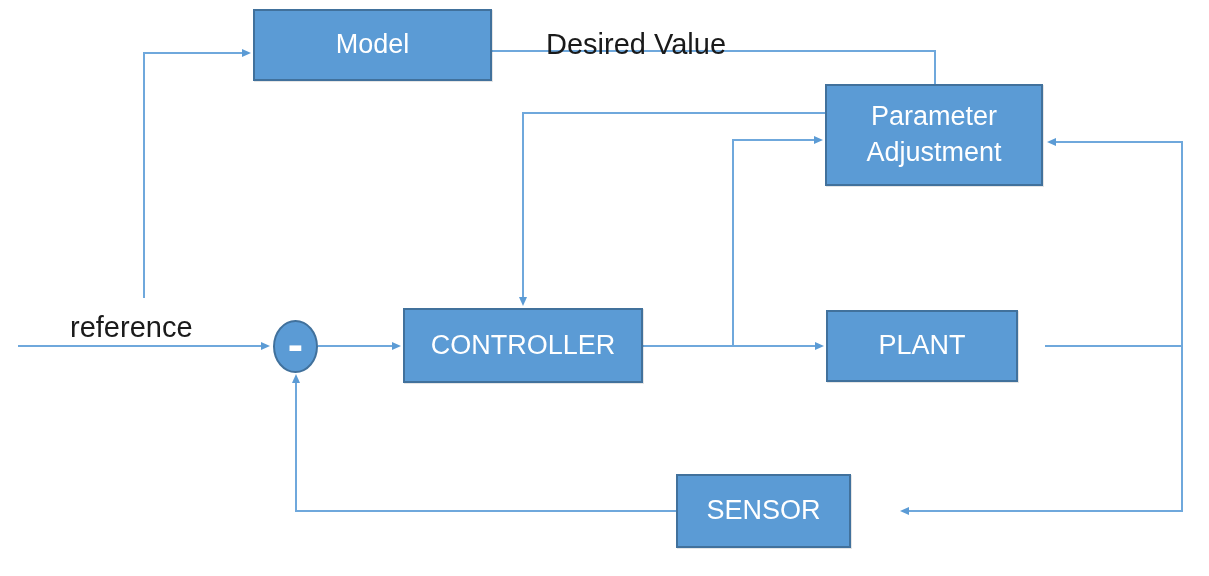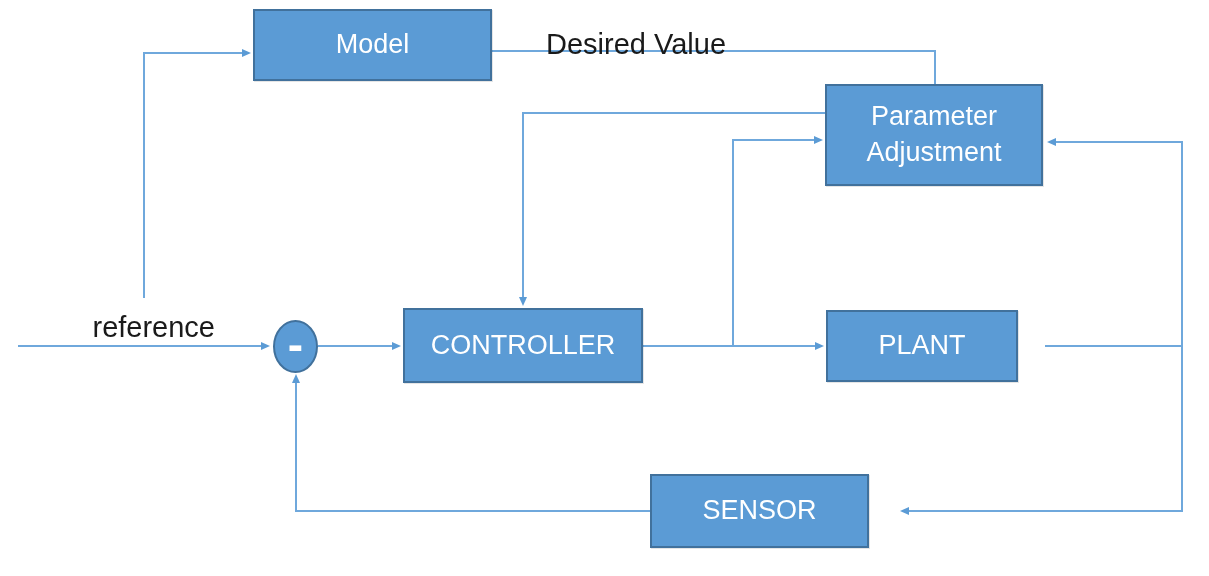--- a/index.html
+++ b/index.html
@@ -16,33 +16,33 @@
     position:absolute; box-sizing:border-box;
     background:var(--node_fill); border:2px solid var(--node_border);
     color:var(--node_text); display:flex; align-items:center; justify-content:center;
     text-align:center; font-size:27px; line-height:1.32;
     box-shadow:1px 1px 0 rgba(0,0,0,0.10);
   }
   .node-model      {left:253px; top:9px;   width:239px; height:72px;}
   .node-paramadj   {left:825px; top:84px;  width:218px; height:102px; padding:0 2px;}
   .node-controller {left:403px; top:308px; width:240px; height:75px;}
   .node-plant      {left:826px; top:310px; width:192px; height:72px;}
-  .node-sensor     {left:650px; top:474px; width:219px; height:74px;}
+  .node-sensor     {left:676px; top:474px; width:175px; height:74px;}
   .sum-junction{
     position:absolute; left:273px; top:320px; width:45px; height:53px;
     background:var(--node_fill); border:2px solid var(--node_border);
     border-radius:50%; box-sizing:border-box;
     display:flex; align-items:center; justify-content:center;
     color:var(--node_text); font-size:46px; font-weight:bold; line-height:0;
   }
   .sum-sign{display:block; margin-top:-6px;}
   .float-label{
     position:absolute; color:var(--label_text); font-size:29px; white-space:nowrap;
   }
-  .label-reference{left:70px; top:311px; width:145px; text-align:right;}
+  .label-reference{left:70px; top:311px; width:145px; text-align:left;}
   .label-desired  {left:546px; top:7px;margin-top:21px;}
 </style>
 </head>
 <body>
 
 <div id="canvas">
 
   <svg id="wires" viewBox="0 0 1209 576" xmlns="http://www.w3.org/2000/svg">
     <defs>
       <marker id="arrow" markerUnits="userSpaceOnUse" markerWidth="10" markerHeight="9" refX="1" refY="4" orient="auto">

